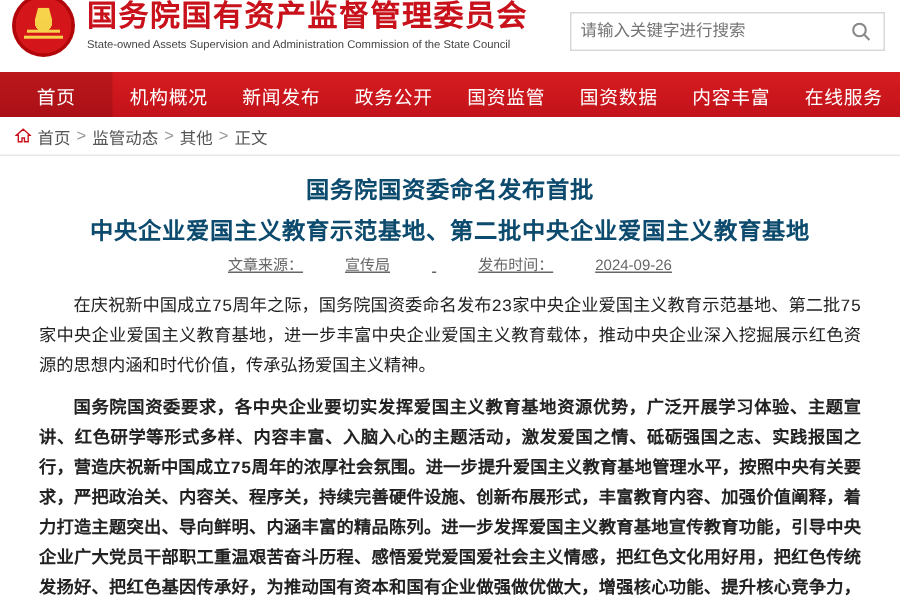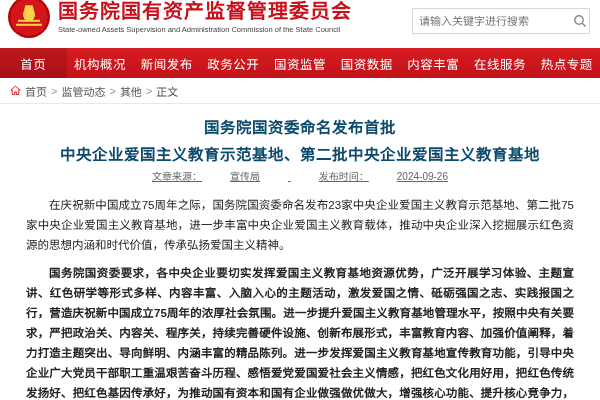--- a/index.html
+++ b/index.html
@@ -64,21 +64,21 @@
     color: #444;
     font-size: 7.5px;
     line-height: 11px;
     white-space: nowrap;
     margin-top: 1px;
   }
   .search-wrap {
     position: absolute;
     right: 10px;
     top: 8px;
-    width: 178px;
+    width: 210px;
     height: 26px;
     border: 1px solid #d8d8d8;
     background: #fff;
     display: flex;
     align-items: center;
   }
   .search-input {
     flex: 1;
     border: 0;
     outline: 0;
@@ -149,21 +149,21 @@
     text-decoration: underline;
   }
   .art-meta span { margin: 0 14px; }
   .art-body {
     margin-top: 12px;
     font-size: 11.5px;
     line-height: 20px;
     color: #222;
     text-align: justify;
   }
-  .art-body p { margin: 6px 0 8px 0; text-indent: 2em; }
+  .art-body p { margin: 6px 0 8px 0; text-indent: 2em; font-family: Liberation Mono, monospace; }
   .art-body p.bold { font-weight: bold; }
 </style>
 </head>
 <body>
 
 <div class="page">
 
   <div class="header">
     <div class="emblem"></div>
     <div class="titleblock">
@@ -186,21 +186,20 @@
 
   <div class="nav">
     <div class="nav-item active">首页</div>
     <div class="nav-item">机构概况</div>
     <div class="nav-item">新闻发布</div>
     <div class="nav-item">政务公开</div>
     <div class="nav-item">国资监管</div>
     <div class="nav-item">国资数据</div>
     <div class="nav-item">内容丰富</div>
     <div class="nav-item">在线服务</div>
-    <div class="nav-item">热点专题</div>
   </div>
 
   <div class="breadcrumb">
     <span class="bc-home-icon">
       <svg width="11" height="11" viewBox="0 0 12 12">
         <path d="M6 1.2 L11 5.6 H9.6 V10.4 H6.9 V7.6 H5.1 V10.4 H2.4 V5.6 H1 Z" fill="none" stroke="#c8111a" stroke-width="1"></path>
       </svg>
     </span>
     <a>首页</a>
     <span class="bc-sep">&gt;</span>

